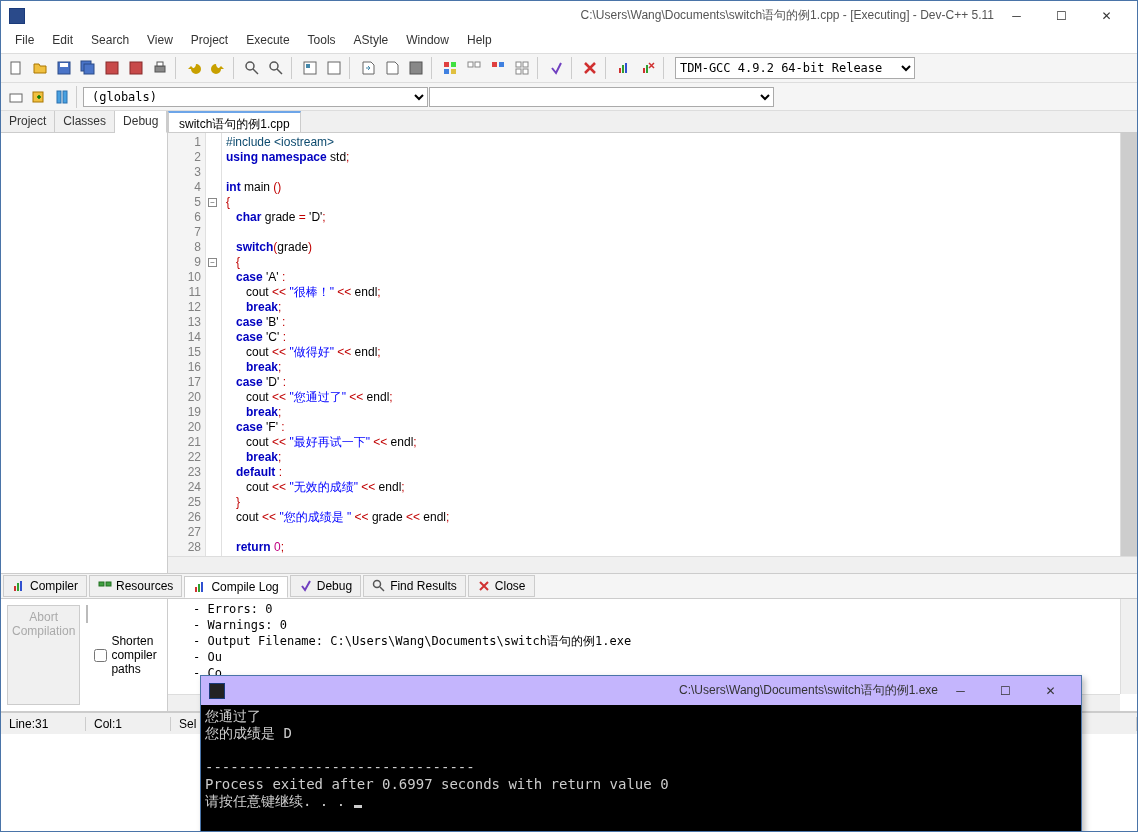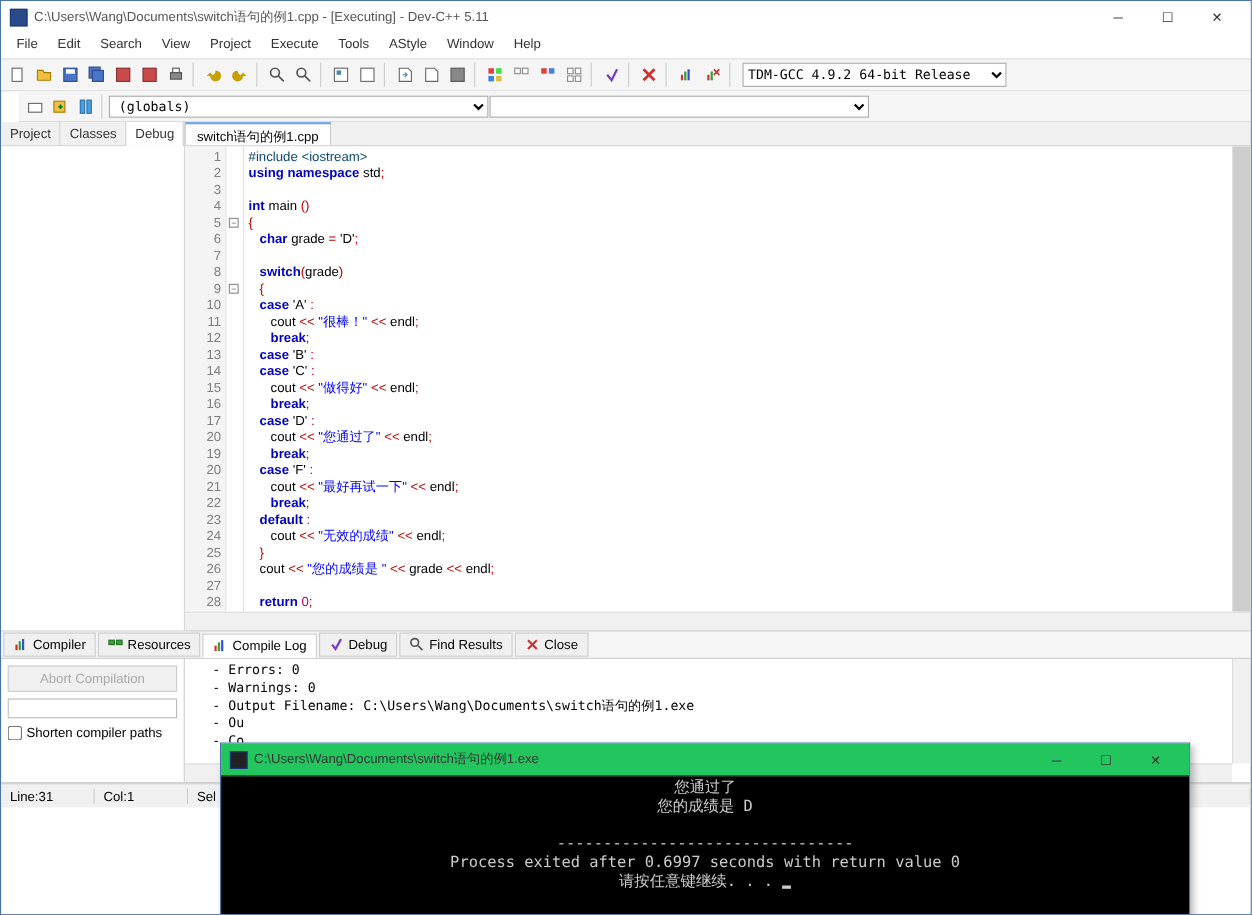--- a/index.html
+++ b/index.html
@@ -1,29 +1,29 @@
 <!DOCTYPE html>
 <html><head>
 <meta charset="utf-8">
 <style>
 *{box-sizing:border-box;margin:0;padding:0;font-family:"Microsoft YaHei","Segoe UI",Tahoma,sans-serif;font-size:12px;}
 body{background:#fff;color:#000;width:1138px;height:832px;overflow:hidden;border:1px solid #4a74a8;position:relative;}
 .titlebar{height:30px;background:#fff;display:flex;align-items:center;padding:0 8px;color:#555;border-bottom:1px solid #fff;}
 .titlebar .icon{width:16px;height:16px;background:#2a4a8a;margin-right:6px;border:1px solid #1a3a7a;}
-.titlebar .title{flex:1;}
+.titlebar .title{flex:1;text-align:right;}
 .winbtns{display:flex;gap:0;}
 .winbtn{width:45px;height:28px;display:flex;align-items:center;justify-content:center;color:#333;}
 .menubar{height:22px;display:flex;align-items:flex-start;padding:0 6px;gap:2px;background:#fff;}
 .menubar span{padding:2px 8px;color:#333;}
 .toolbar{height:30px;display:flex;align-items:center;padding:2px 4px;gap:2px;background:#f5f5f5;border-top:1px solid #ddd;border-bottom:1px solid #ddd;}
 .tbtn{width:22px;height:22px;display:flex;align-items:center;justify-content:center;border:1px solid transparent;}
 .tbtn svg{width:16px;height:16px;}
 .tsep{width:4px;height:22px;border-left:1px solid #ccc;margin:0 2px;}
 .compiler-sel{height:22px;font-family:Consolas,monospace;font-size:12px;width:240px;margin-left:4px;background:#fff;border:1px solid #aaa;}
-.toolbar2{height:28px;display:flex;align-items:center;padding:2px 4px;gap:1px;background:#f5f5f5;border-bottom:1px solid #ddd;margin-left:16px;}
+.toolbar2{height:28px;display:flex;align-items:center;padding:2px 4px;gap:1px;background:#f5f5f5;border-bottom:1px solid #ddd;}
 .globals-sel{flex:0 0 345px;height:20px;font-family:Consolas,monospace;font-size:12px;background:#fff;border:1px solid #aaa;padding:0 4px;}
 .empty-sel{flex:0 0 345px;height:20px;background:#fff;border:1px solid #aaa;}
 .main{display:flex;height:462px;}
 .leftpanel{width:167px;border-right:1px solid #ccc;display:flex;flex-direction:column;}
 .lp-tabs{display:flex;height:22px;background:#f0f0f0;border-bottom:1px solid #ccc;}
 .lp-tab{padding:3px 8px;border-right:1px solid #ccc;background:#f0f0f0;color:#333;}
 .lp-tab.active{background:#fff;border-bottom:1px solid #fff;margin-bottom:-1px;}
 .lp-body{flex:1;background:#fff;}
 .codearea{flex:1;display:flex;flex-direction:column;overflow:hidden;}
 .file-tabs{height:22px;background:#f0f0f0;display:flex;border-bottom:1px solid #ccc;}
@@ -41,34 +41,34 @@
 .pp{color:#0c4a6e;}
 .str{color:#0000ff;}
 .ch{color:#000;}
 .num{color:#c00080;}
 .op{color:#c00000;}
 .bottom-tabs{height:26px;display:flex;align-items:center;background:#f5f5f5;border-top:1px solid #ccc;border-bottom:1px solid #ccc;padding:0 2px;gap:2px;}
 .btab{display:flex;align-items:flex-end;gap:4px;padding:3px 8px;border:1px solid #ccc;background:#f0f0f0;}
 .btab.active{background:#fff;border-bottom:1px solid #fff;margin-bottom:-1px;}
 .btab .ico{width:14px;height:14px;}
 .bottom-panel{height:113px;display:flex;border-bottom:1px solid #ccc;}
-.bp-left{width:167px;padding:6px;display:flex;flex-direction:column;gap:6px;border-right:1px solid #ccc;}
+.bp-left{width:167px;padding:6px;display:flex;flex-direction:row;gap:6px;border-right:1px solid #ccc;}
 .abortbtn{padding:4px;background:#f0f0f0;border:1px solid #ccc;color:#aaa;text-align:center;}
 .progress{height:18px;border:1px solid #bbb;background:#fff;}
 .chk{display:flex;align-items:center;gap:4px;}
 .bp-right{flex:1;position:relative;overflow:hidden;}
 .log{font-family:Consolas,monospace;font-size:12px;padding:2px 6px;line-height:16px;white-space:pre;margin-left:19px;}
 .bp-vs{position:absolute;right:0;top:0;bottom:17px;width:17px;background:#f0f0f0;border-left:1px solid #ddd;}
 .bp-hs{position:absolute;left:0;right:17px;bottom:0;height:17px;background:#f0f0f0;border-top:1px solid #ddd;}
 .statusbar{height:22px;display:flex;align-items:center;background:#f0f0f0;border-top:1px solid #ccc;font-size:11px;}
 .statusbar .cell{padding:0 8px;border-right:1px solid #ccc;display:flex;gap:0;}
 .console{position:absolute;left:199px;top:674px;width:882px;height:158px;background:#fff;border:1px solid #4a74a8;box-shadow:3px 3px 6px rgba(0,0,0,0.25);}
-.console .titlebar{height:30px;display:flex;align-items:center;padding:0 8px;background:#22c55e;color:#333;border-bottom:1px solid #000;}
+.console .titlebar{height:30px;display:flex;align-items:center;padding:0 8px;background:#c4b5fd;color:#333;border-bottom:1px solid #000;}
 .console .titlebar .icon{width:16px;height:16px;background:#222;}
-.console-body{height:calc(100% - 30px);background:#000;color:#ccc;font-family:"NSimSun",Consolas,monospace;font-size:14px;padding:2px 4px;line-height:17px;white-space:pre;text-align:center;}
+.console-body{height:calc(100% - 30px);background:#000;color:#ccc;font-family:"NSimSun",Consolas,monospace;font-size:14px;padding:2px 4px;line-height:17px;white-space:pre;}
 .cursor{display:inline-block;width:8px;height:3px;background:#ccc;vertical-align:bottom;margin-bottom:2px;}
 </style>
 </head>
 <body>
 
 <div class="titlebar">
   <div class="icon"></div>
   <div class="title">C:\Users\Wang\Documents\switch语句的例1.cpp - [Executing] - Dev-C++ 5.11</div>
   <div class="winbtns">
     <div class="winbtn">─</div>

